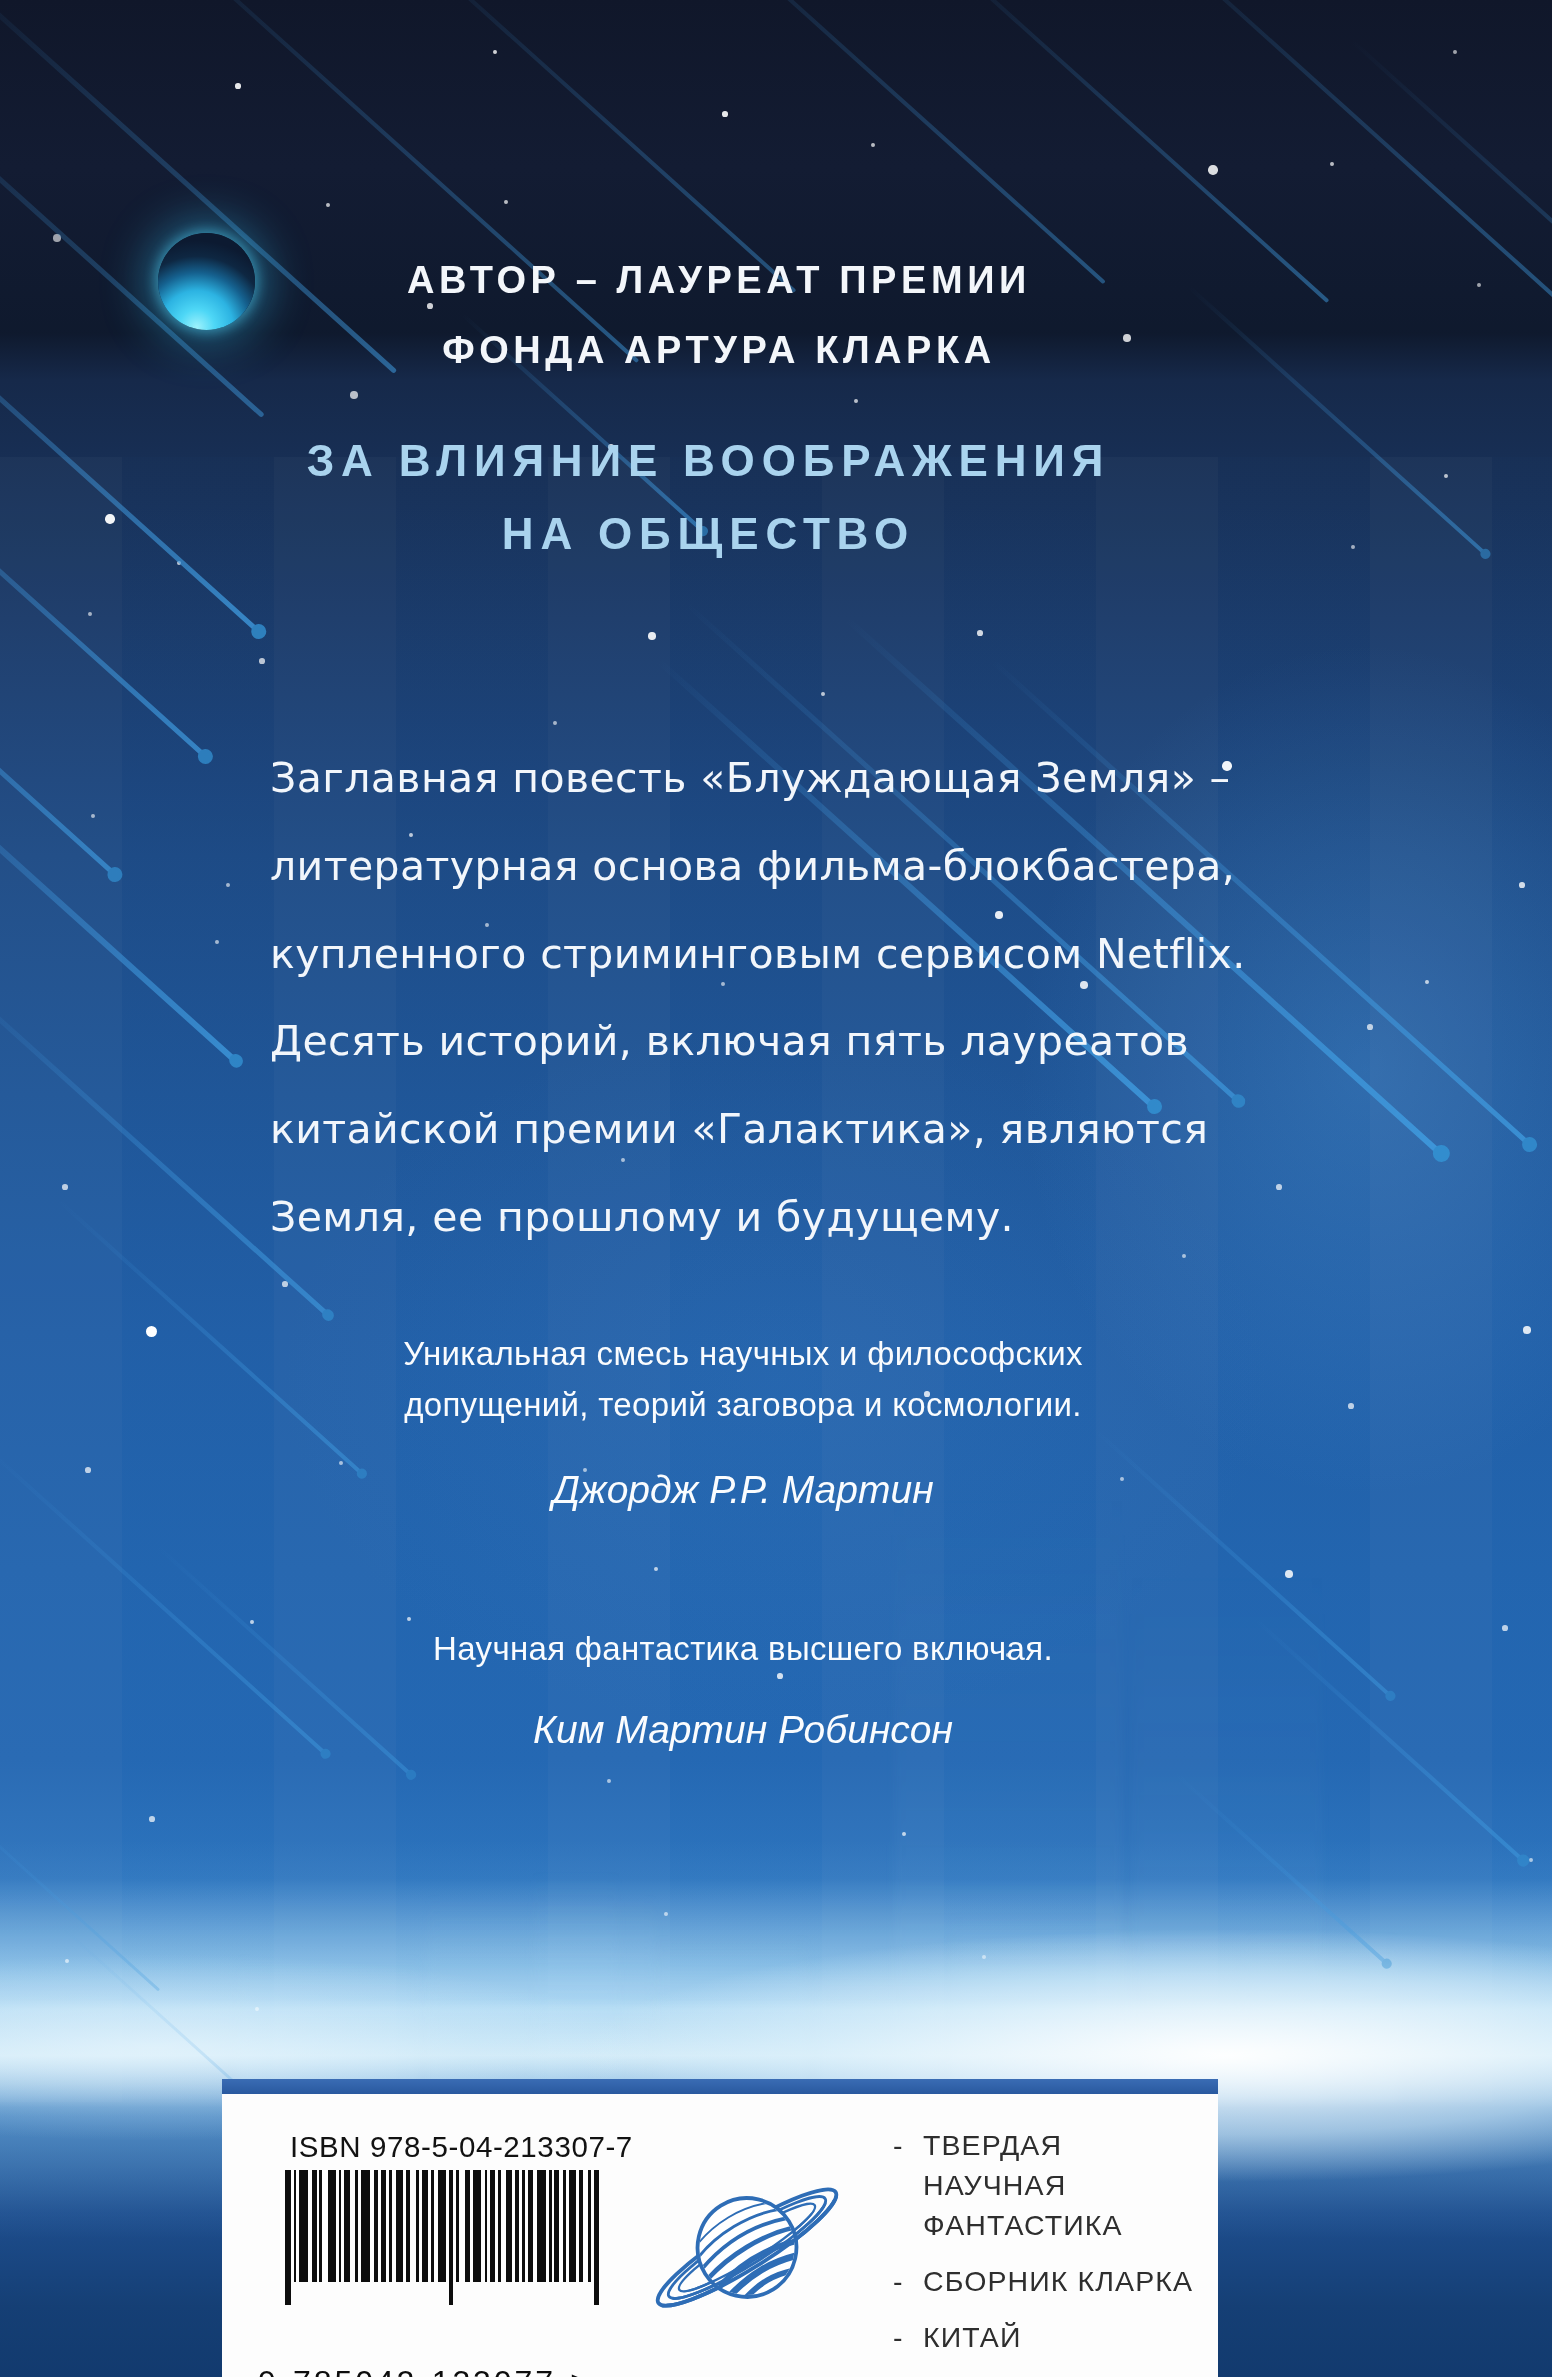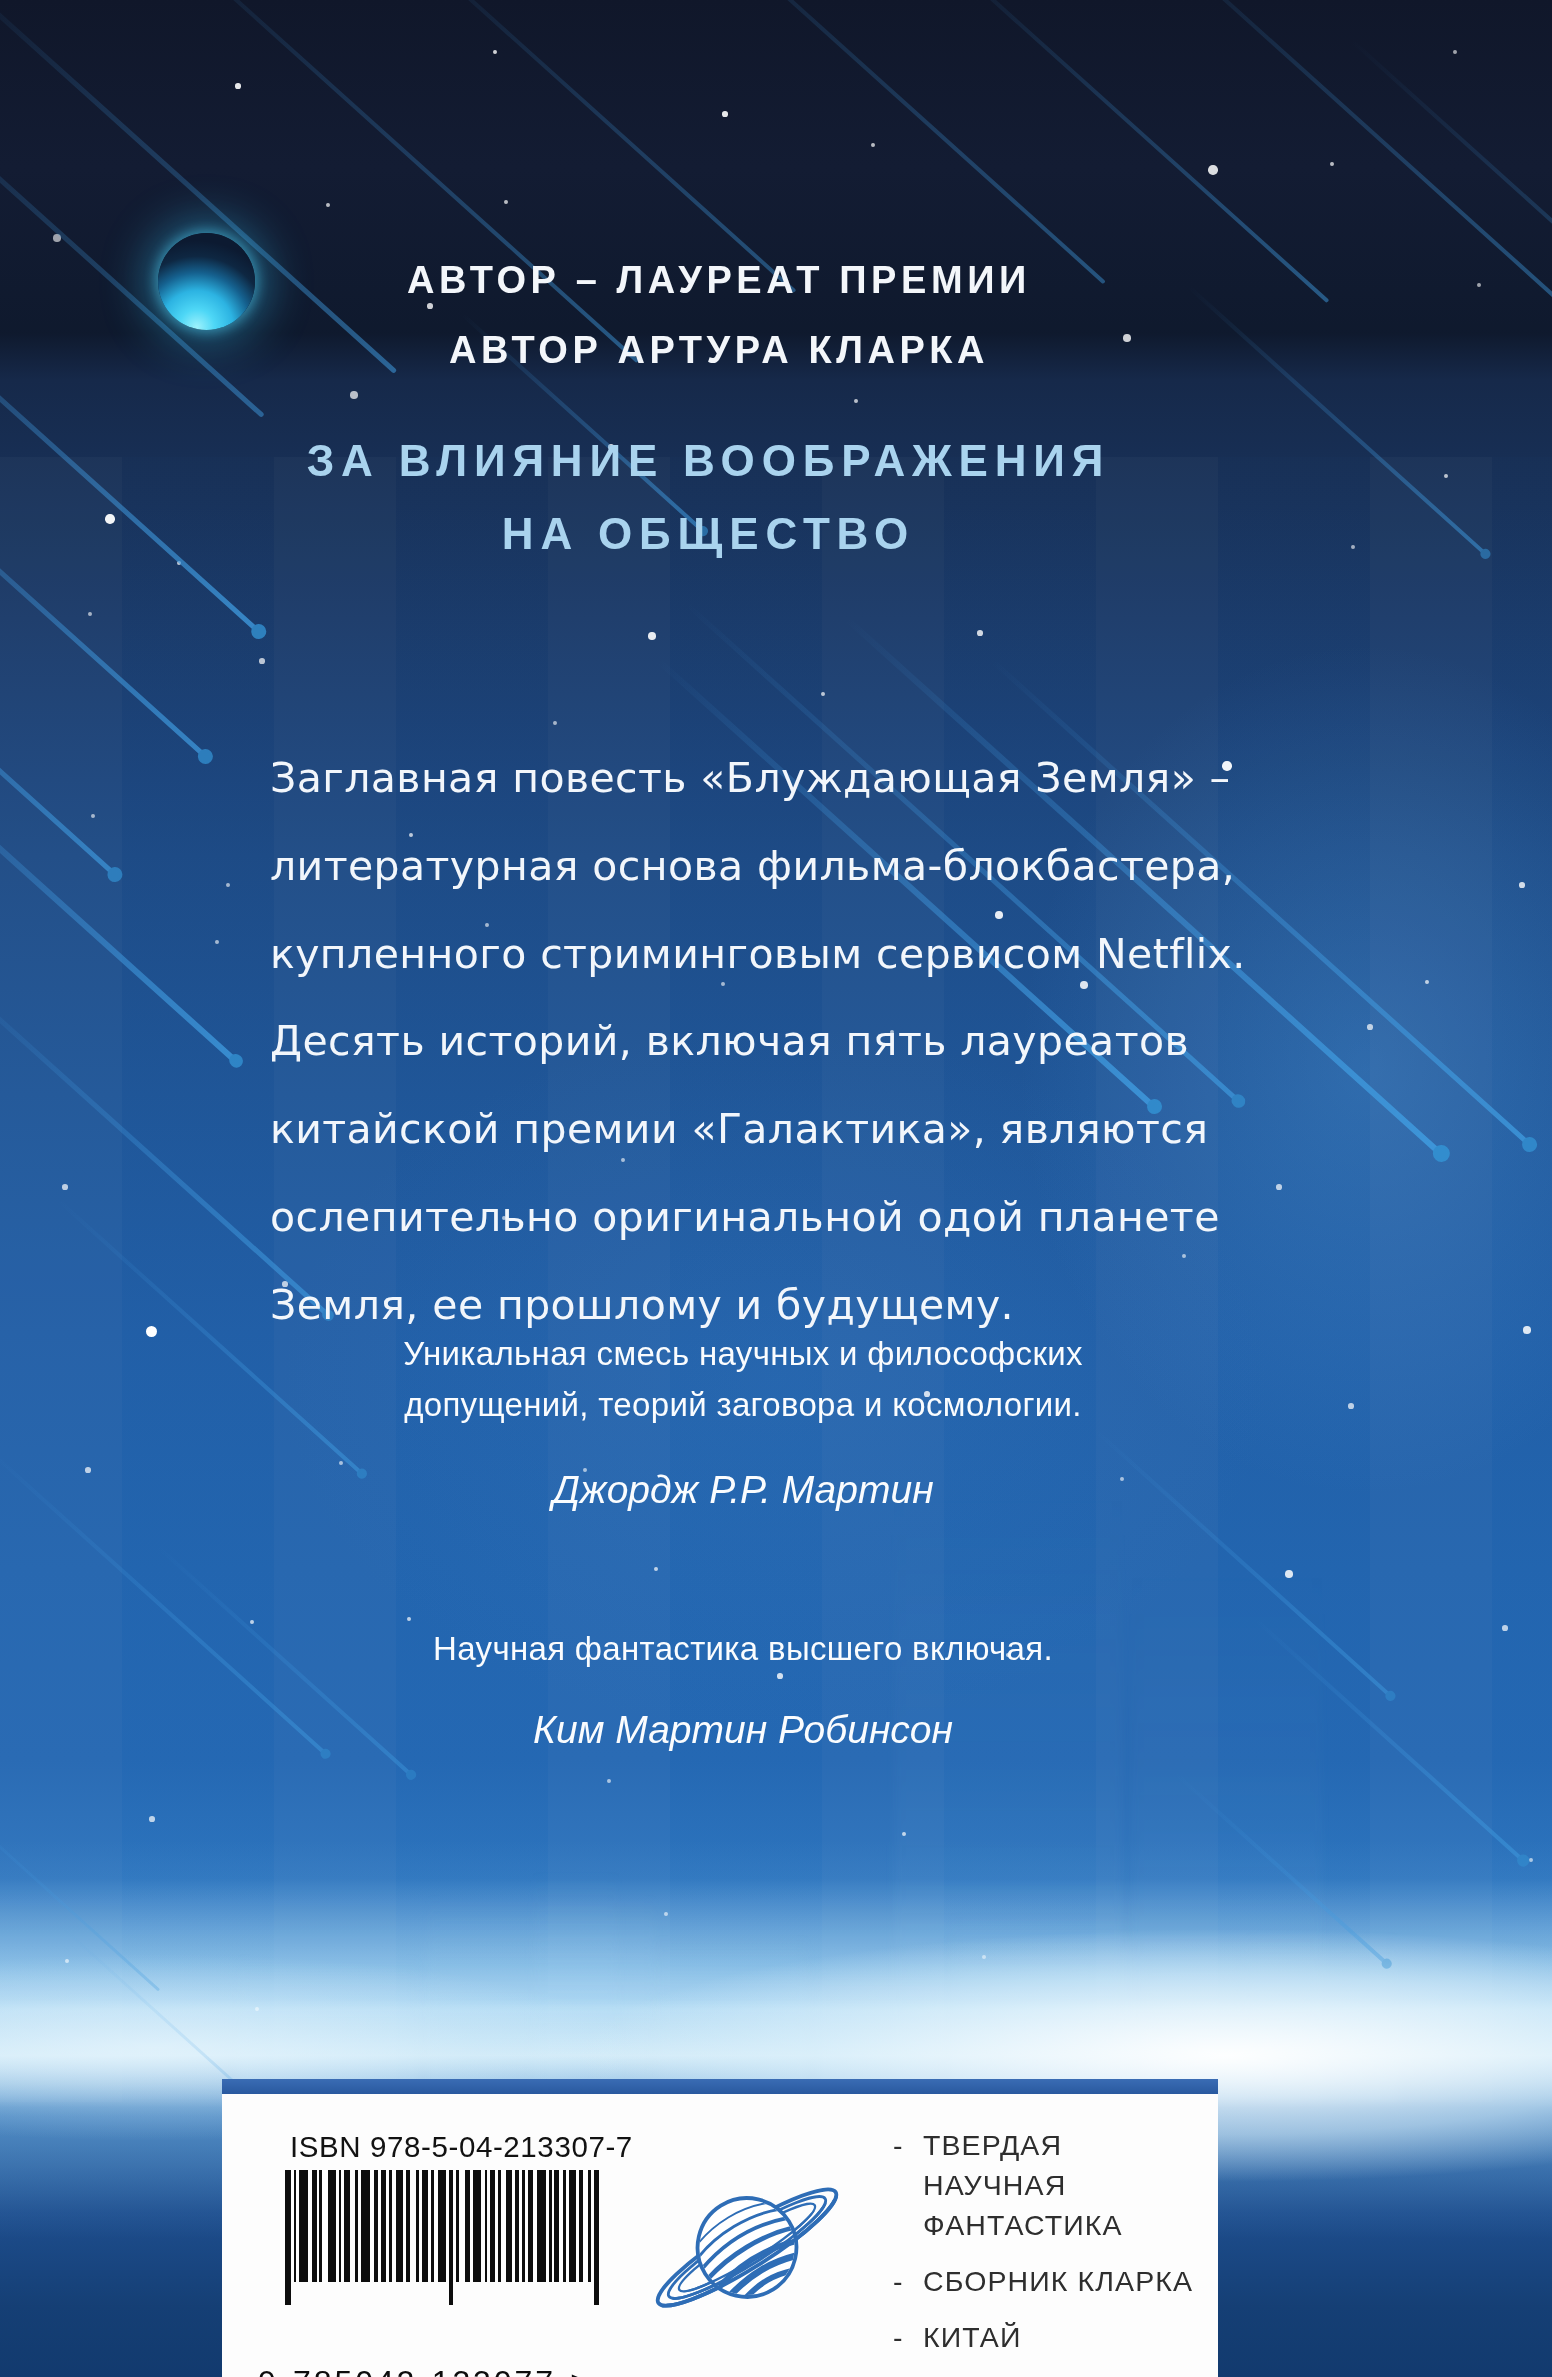--- a/index.html
+++ b/index.html
@@ -240,38 +240,37 @@
       <div class="meteor" style="left: 1122px; top: -95px; width: 590px; height: 3.8px; opacity: 0.45;"></div>
       <div class="meteor" style="left: 1351px; top: 38px; width: 457px; height: 3.8px; opacity: 0.4;"></div>
       <div class="meteor" style="left: -133px; top: 57px; width: 533px; height: 4.8px; opacity: 0.5;"></div>
       <div class="meteor" style="left: -95px; top: 1760px; width: 342px; height: 2.9px; opacity: 0.3;"></div>
       <div class="meteor" style="left: 57px; top: 1921px; width: 285px; height: 2.9px; opacity: 0.25;"></div>
     </div>
   <div class="moon"></div>
 
   <div class="top-heading">
     <div>АВТОР – ЛАУРЕАТ ПРЕМИИ</div>
-    <div>АВТОР АРТУРА КЛАРКА</div>
+    <div>ФОНДА АРТУРА КЛАРКА</div>
   </div>
 
   <div class="award-heading">
     <div>ЗА ВЛИЯНИЕ ВООБРАЖЕНИЯ</div>
     <div>НА ОБЩЕСТВО</div>
   </div>
 
   <div class="para para1">
     <div>Заглавная повесть «Блуждающая Земля» –</div>
     <div>литературная основа фильма-блокбастера,</div>
     <div>купленного стриминговым сервисом Netflix.</div>
   </div>
 
   <div class="para para2">
     <div>Десять историй, включая пять лауреатов</div>
     <div>китайской премии «Галактика», являются</div>
-    <div>ослепительно оригинальной одой планете</div>
     <div>Земля, ее прошлому и будущему.</div>
   </div>
 
   <div class="quote quote1">
     <div class="q-line">Уникальная смесь научных и философских</div>
     <div class="q-line">допущений, теорий заговора и космологии.</div>
     <div class="q-attr">Джордж Р.Р. Мартин</div>
   </div>
 
   <div class="quote quote2">

